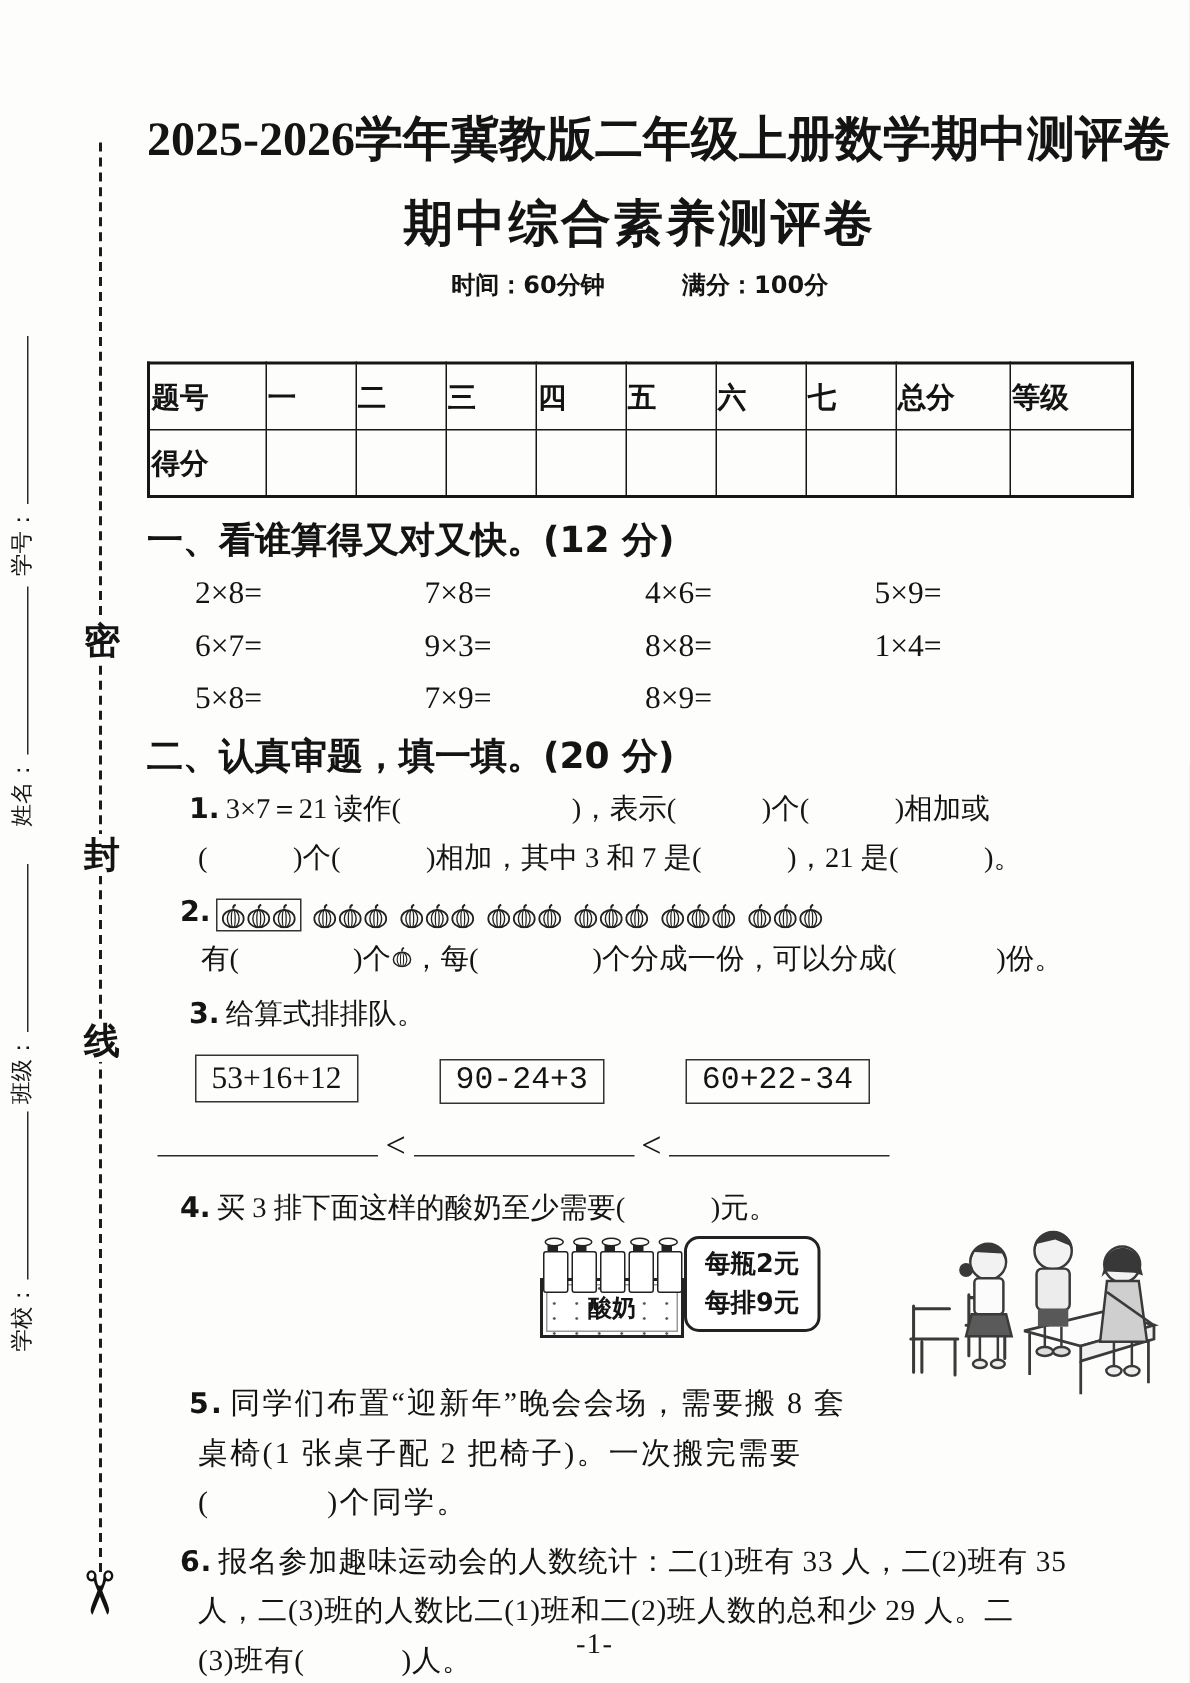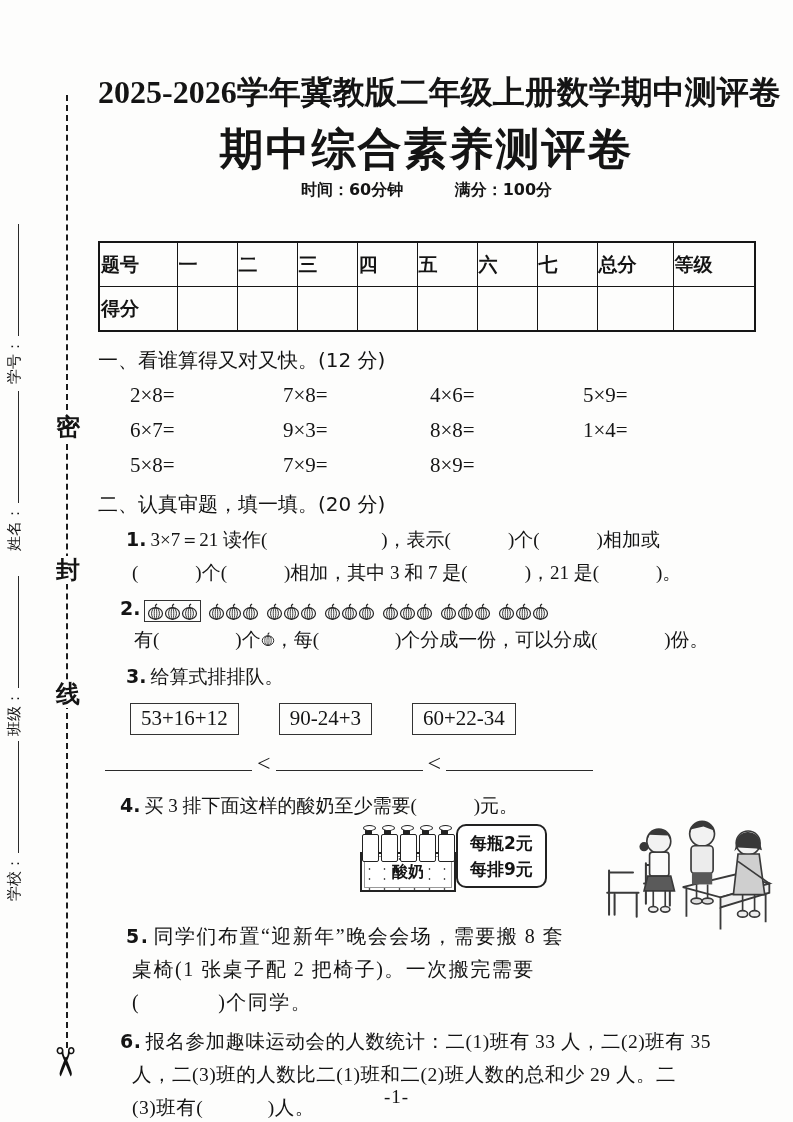--- a/index.html
+++ b/index.html
@@ -15,45 +15,45 @@
             transform:rotate(90deg);font-family:"DejaVu Sans",sans-serif;color:#111;}
   .seal-label{position:absolute;left:24px;white-space:nowrap;
               font-family:"DejaVu Sans","Liberation Sans",sans-serif;
               font-size:15px;line-height:20px;transform:rotate(-90deg);transform-origin:0 100%;}
   .seal-label .u-line{display:inline-block;width:112px;height:15px;
                       border-bottom:1.6px solid #2a2a2a;margin-left:3px;}
   
   .content{position:absolute;left:98px;top:72px;width:657px;}
   .main-title{font-weight:bold;font-size:32px;line-height:40px;text-align:center;
               white-space:nowrap;letter-spacing:0;}
-  .paper-title{margin-top:18px;text-align:center;font-size:44px;line-height:38px;font-weight:bold;
+  .paper-title{margin-top:18px;text-align:center;font-size:33px;line-height:38px;font-weight:bold;
                font-family:"DejaVu Sans","Liberation Sans",sans-serif;letter-spacing:2px;}
   .meta{margin-top:12px;text-align:center;font-family:"DejaVu Sans","Liberation Sans",sans-serif;
         font-weight:bold;font-size:16px;}
   .meta span{margin:0 23px;}
   
   table.score{margin-top:40px;border-collapse:collapse;table-layout:fixed;width:656px;}
   table.score td{border:1.8px solid #161616;height:41px;text-align:left;vertical-align:middle;
                  font-family:"DejaVu Sans","Liberation Sans",sans-serif;
                  font-weight:bold;font-size:19px;}
   table.score{border:2.5px solid #161616;}
   
   .sec-h{margin-top:13px;font-family:"DejaVu Sans","Liberation Sans",sans-serif;
-         font-weight:normal;font-size:20px;line-height:30px;}
+         font-weight:bold;font-size:24px;line-height:30px;}
   .mul-grid{display:grid;grid-template-columns:153px 147px 153px 150px;
             padding-left:32px;margin-top:3px;font-size:21px;line-height:35px;}
   .qline{white-space:pre;font-size:19px;line-height:33px;}
   .qnum{font-family:"DejaVu Sans","Liberation Sans",sans-serif;font-weight:bold;font-size:19px;padding-right:4px;}
   .pgroup{display:inline-block;margin-right:7px;white-space:nowrap;line-height:0;}
   .pgroup.boxed{border:1.5px solid #333;padding:2px 2px 1px 2px;}
   .pgroup svg{vertical-align:middle;}
   .expr-row{margin-top:10px;padding-left:32px;}
   .expr{display:inline-block;border:1.7px solid #333;padding:2px 10px 3px 10px;
         font-size:21px;margin-right:0;}
-  .expr+.expr{margin-left:36px;}
+  .expr+.expr{margin-left:50px;font-family:Liberation Mono, monospace;}
   .cmp-row{margin-top:13px;padding-left:7px;font-size:22px;line-height:30px;}
   .cmp-row .u{display:inline-block;width:147px;height:18px;border-bottom:1.7px solid #2a2a2a;}
   .cmp-row .lt{margin:0 5px;font-size:24px;}
   
   .illus4{position:relative;height:96px;}
   .tray-wrap{position:absolute;left:262px;top:30px;width:96px;}
   .bottles{position:absolute;left:2px;top:-26px;display:flex;gap:2px;}
   .bottle{position:relative;width:15px;height:26px;border:1.6px solid #222;border-radius:2px;background:#fff;margin-top:8px;}
   .bottle::before{content:"";position:absolute;top:-7px;left:2px;width:7px;height:6px;background:#222;}
   .bottle::after{content:"";position:absolute;top:-10px;left:0;width:11px;height:4px;

